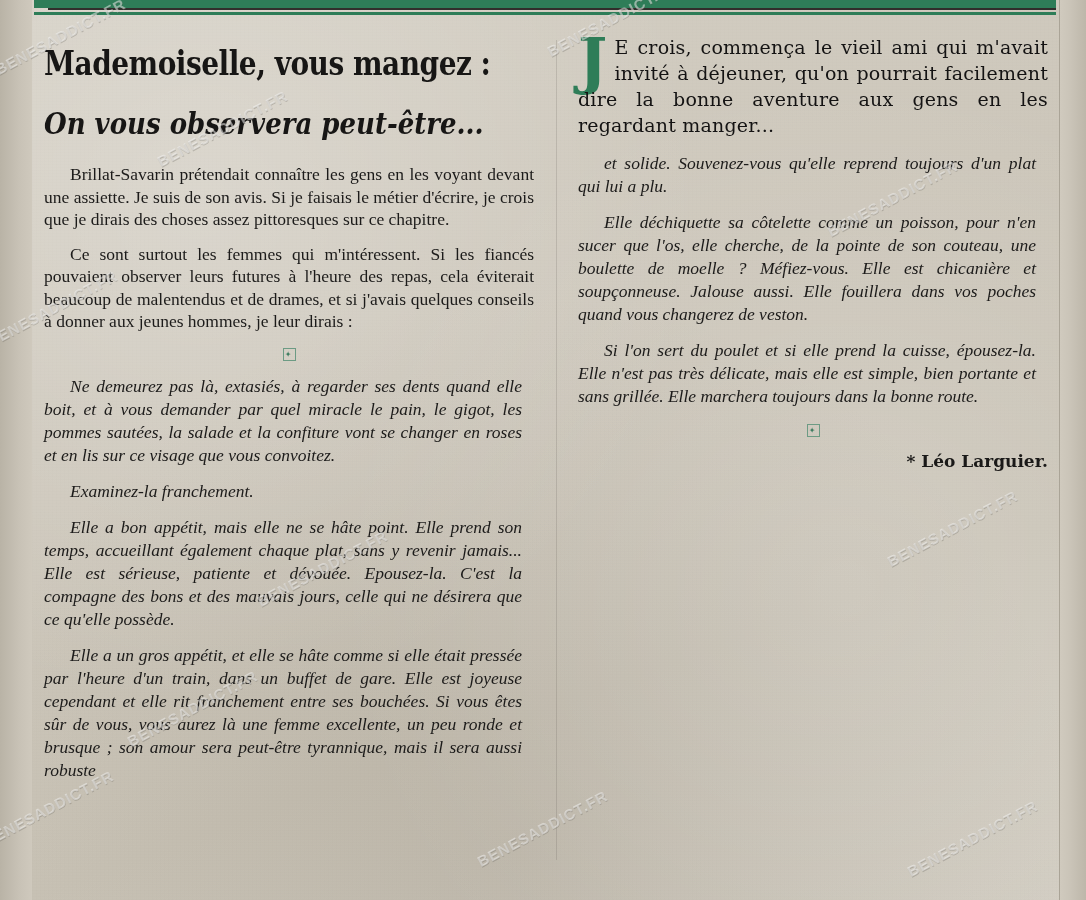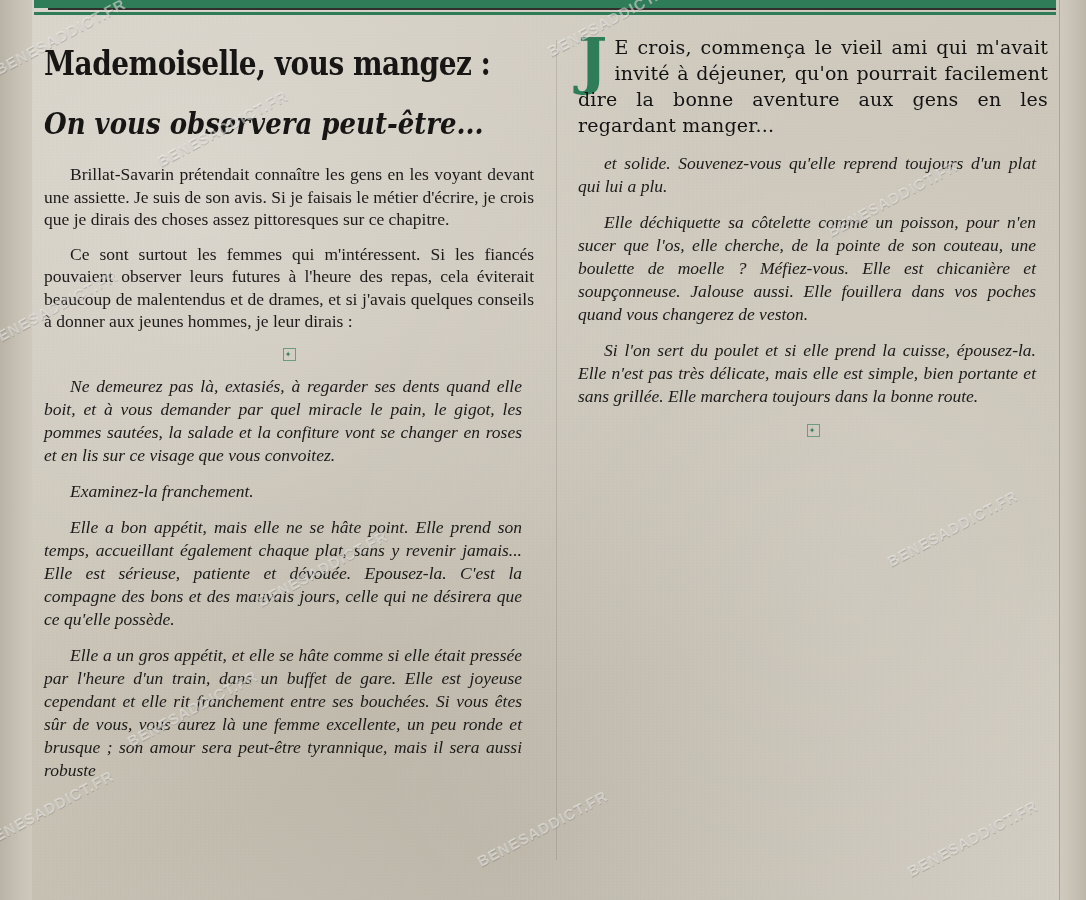--- a/index.html
+++ b/index.html
@@ -264,20 +264,21 @@
       <p>et solide. Souvenez-vous qu'elle reprend toujours d'un plat qui lui a plu.</p>
       <p>Elle déchiquette sa côtelette comme un poisson, pour n'en sucer que l'os, elle cherche, de la pointe de son couteau, une boulette de moelle ? Méfiez-vous. Elle est chicanière et soupçonneuse. Jalouse aussi. Elle fouillera dans vos poches quand vous changerez de veston.</p>
       <p>Si l'on sert du poulet et si elle prend la cuisse, épousez-la. Elle n'est pas très délicate, mais elle est simple, bien portante et sans grillée. Elle marchera toujours dans la bonne route.</p>
     </div>
 
     <div class="ornament">
       <span>✦</span>
     </div>
 
 
+    <div class="signature">* Léo Larguier.</div>
   </div>
 
   <div id="watermark-layer">
       <div class="wm" style="left: -12px; top: 28px;">BENESADDICT.FR</div>
       <div class="wm" style="left: 150px; top: 120px;">BENESADDICT.FR</div>
       <div class="wm" style="left: 540px; top: 10px;">BENESADDICT.FR</div>
       <div class="wm" style="left: 820px; top: 190px;">BENESADDICT.FR</div>
       <div class="wm" style="left: -20px; top: 300px;">BENESADDICT.FR</div>
       <div class="wm" style="left: 250px; top: 560px;">BENESADDICT.FR</div>
       <div class="wm" style="left: 880px; top: 520px;">BENESADDICT.FR</div>

